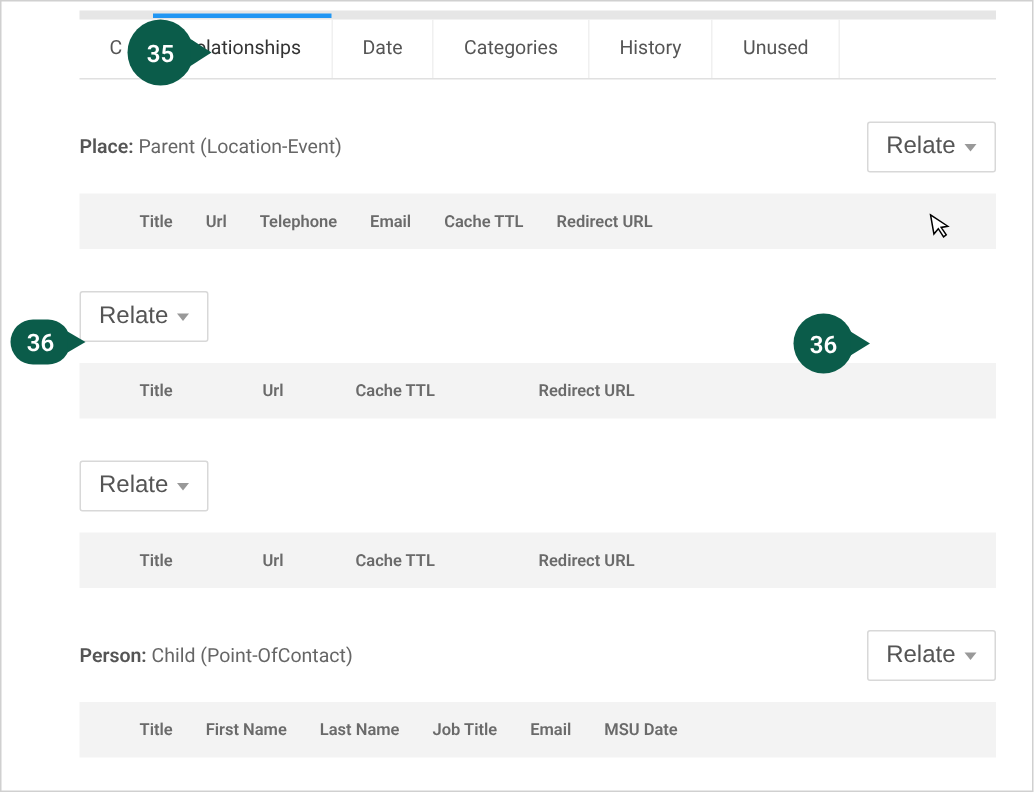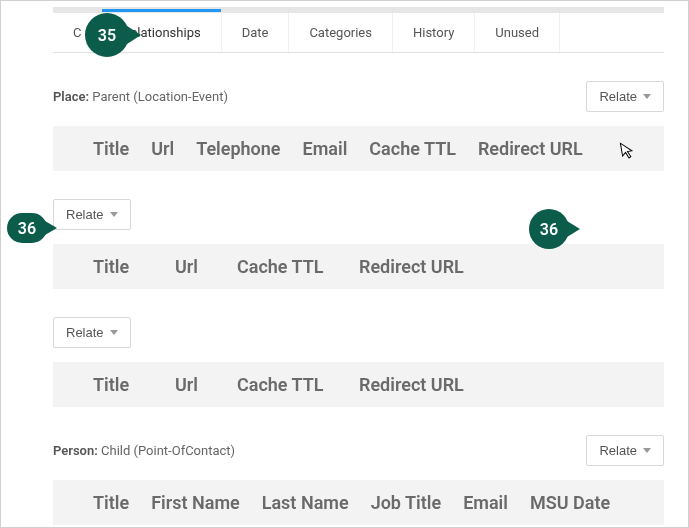--- a/index.html
+++ b/index.html
@@ -63,37 +63,37 @@
     font-weight: 600;
     color: #555;
   }
   .relate-btn {
     display: flex;
     align-items: center;
     gap: 6px;
     border: 1px solid #d8d8d8;
     background: #fff;
     padding: 7px 12px;
-    font-size: 13px;
+    font-size: 16px;
     color: #555;
     cursor: pointer;
     border-radius: 2px;
   }
   .chev-down {
     width: 0; height: 0;
     border-left: 4px solid transparent;
     border-right: 4px solid transparent;
     border-top: 5px solid #999;
   }
   .col-header {
     background: #f3f3f3;
     padding: 12px 14px 12px 40px;
     display: flex;
     gap: 22px;
-    font-size: 18px;
+    font-size: 11px;
     font-weight: 600;
     color: #6a6a6a;
   }
   .col-header span { white-space: nowrap; }
   
   .bubble {
     position: absolute;
     display: flex;
     align-items: center;
     justify-content: center;

